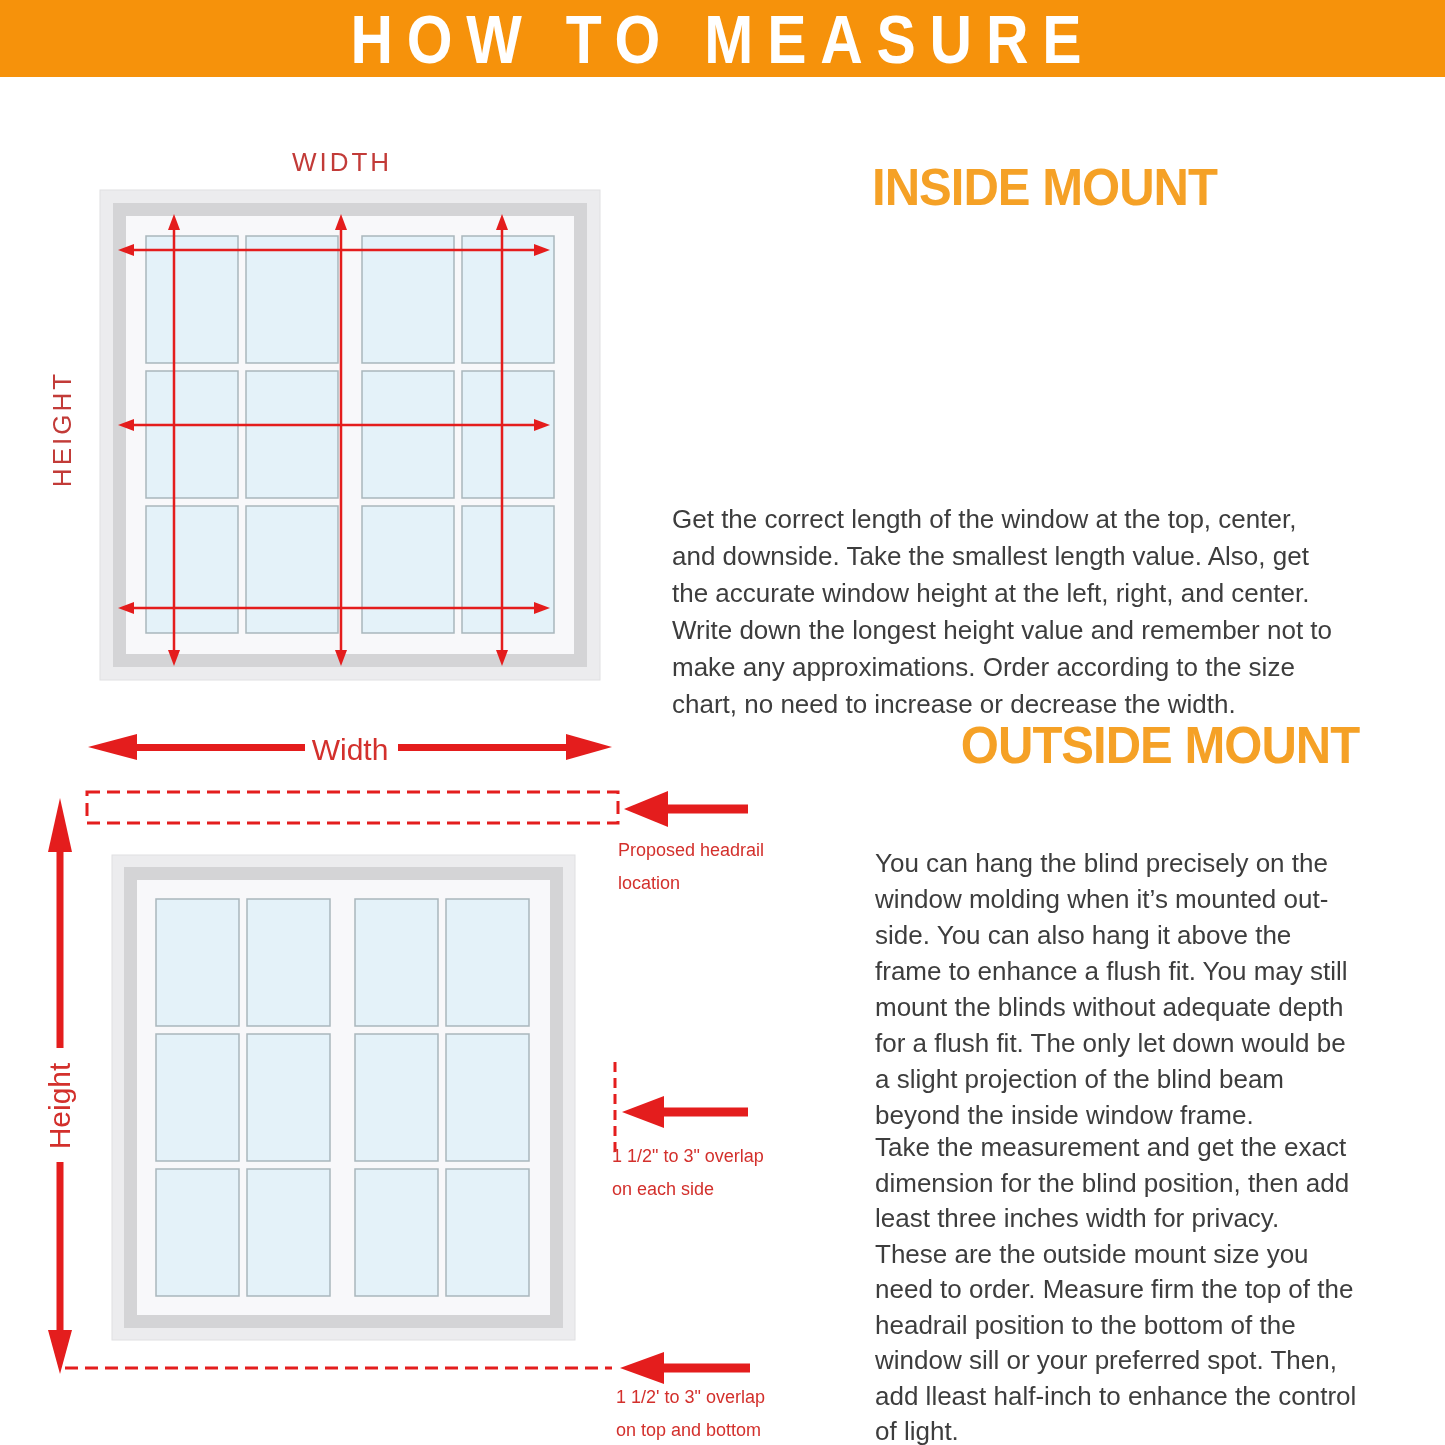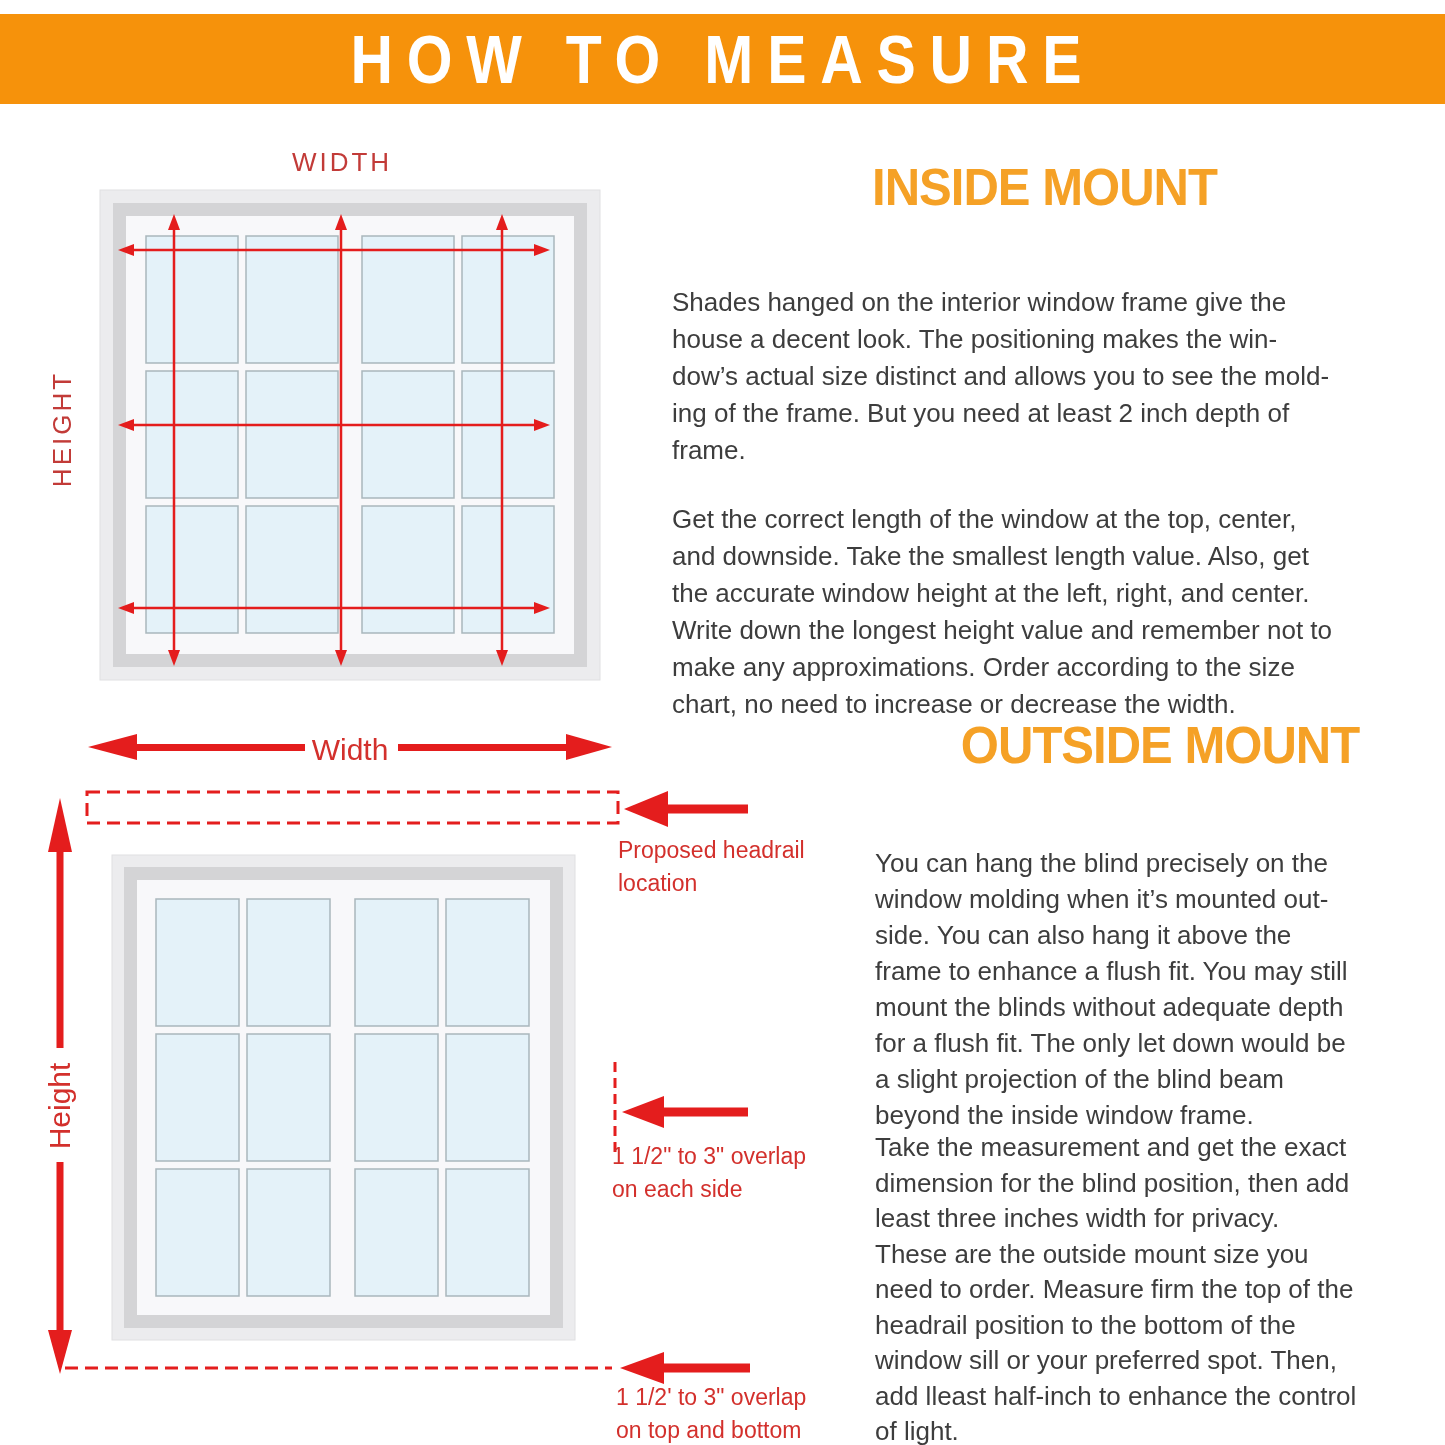--- a/index.html
+++ b/index.html
@@ -1,29 +1,29 @@
 <!DOCTYPE html>
 <html><head>
 <meta charset="utf-8">
 <style>
   html,body{margin:0;padding:0;background:#ffffff;}
   .canvas{
     position:relative;width:1445px;height:1445px;background:#ffffff;
     font-family:"Liberation Sans",sans-serif;overflow:hidden;
   }
   .header{
-    position:absolute;left:0;top:14px;width:1445px;height:90px;
+    position:absolute;left:0;top:0;width:1445px;height:77px;
     background:#F6920B;display:flex;align-items:center;justify-content:center;
   }
   .header-title{
     color:#ffffff;font-size:64px;font-weight:700;letter-spacing:15px;
     transform:scale(0.92,1.08);transform-origin:center;white-space:nowrap;
   }
   .diagram-svg{position:absolute;}
-  .red-label{color:#D3302C;font-size:23px;line-height:33px;white-space:pre-line;}
+  .red-label{color:#D3302C;font-size:18px;line-height:33px;white-space:pre-line;}
   .dim-label{color:#C23B38;font-size:26px;letter-spacing:3px;text-align:center;}
   .rot{transform:rotate(-90deg);transform-origin:center;}
   .section-heading{
     position:absolute;text-align:center;color:#F5A126;font-size:50px;font-weight:700;
     letter-spacing:-1px;white-space:nowrap;transform:scale(0.98,1.05);
   }
   .body-para{
     position:absolute;color:#3D3D3D;font-size:26px;white-space:pre-line;
   }
   .inside-para{line-height:37px;width:750px;}
@@ -84,25 +84,20 @@
       <line class="thin-arrow" x1="131" y1="608" x2="537" y2="608"></line>
       <polygon class="thin-head" points="118,608 134,602 134,614"></polygon>
       <polygon class="thin-head" points="550,608 534,602 534,614"></polygon>
     </g>
   </svg>
 
   <div class="dim-label" style="position:absolute;left:262px;top:147px;width:160px;">WIDTH</div>
   <div class="dim-label rot" style="position:absolute;left:-7px;top:413px;width:140px;height:32px;">HEIGHT</div>
 
   <div class="section-heading" style="left:672px;top:158px;width:745px;">INSIDE MOUNT</div>
-  <div class="body-para inside-para" style="left:672px;top:284px;">Shades hanged on the interior window frame give the
-house a decent look. The positioning makes the win-
-dow’s actual size distinct and allows you to see the mold-
-ing of the frame. But you need at least 2 inch depth of
-frame.</div>
   <div class="body-para inside-para" style="left:672px;top:472px;margin-top:29px;">Get the correct length of the window at the top, center,
 and downside. Take the smallest length value. Also, get
 the accurate window height at the left, right, and center.
 Write down the longest height value and remember not to
 make any approximations. Order according to the size
 chart, no need to increase or decrease the width.</div>
 
   <svg class="diagram-svg" style="left:0;top:710px" width="870" height="735" viewBox="0 710 870 735">
     <g>
       <polygon class="thick" points="88,747 137,734 137,760"></polygon>

